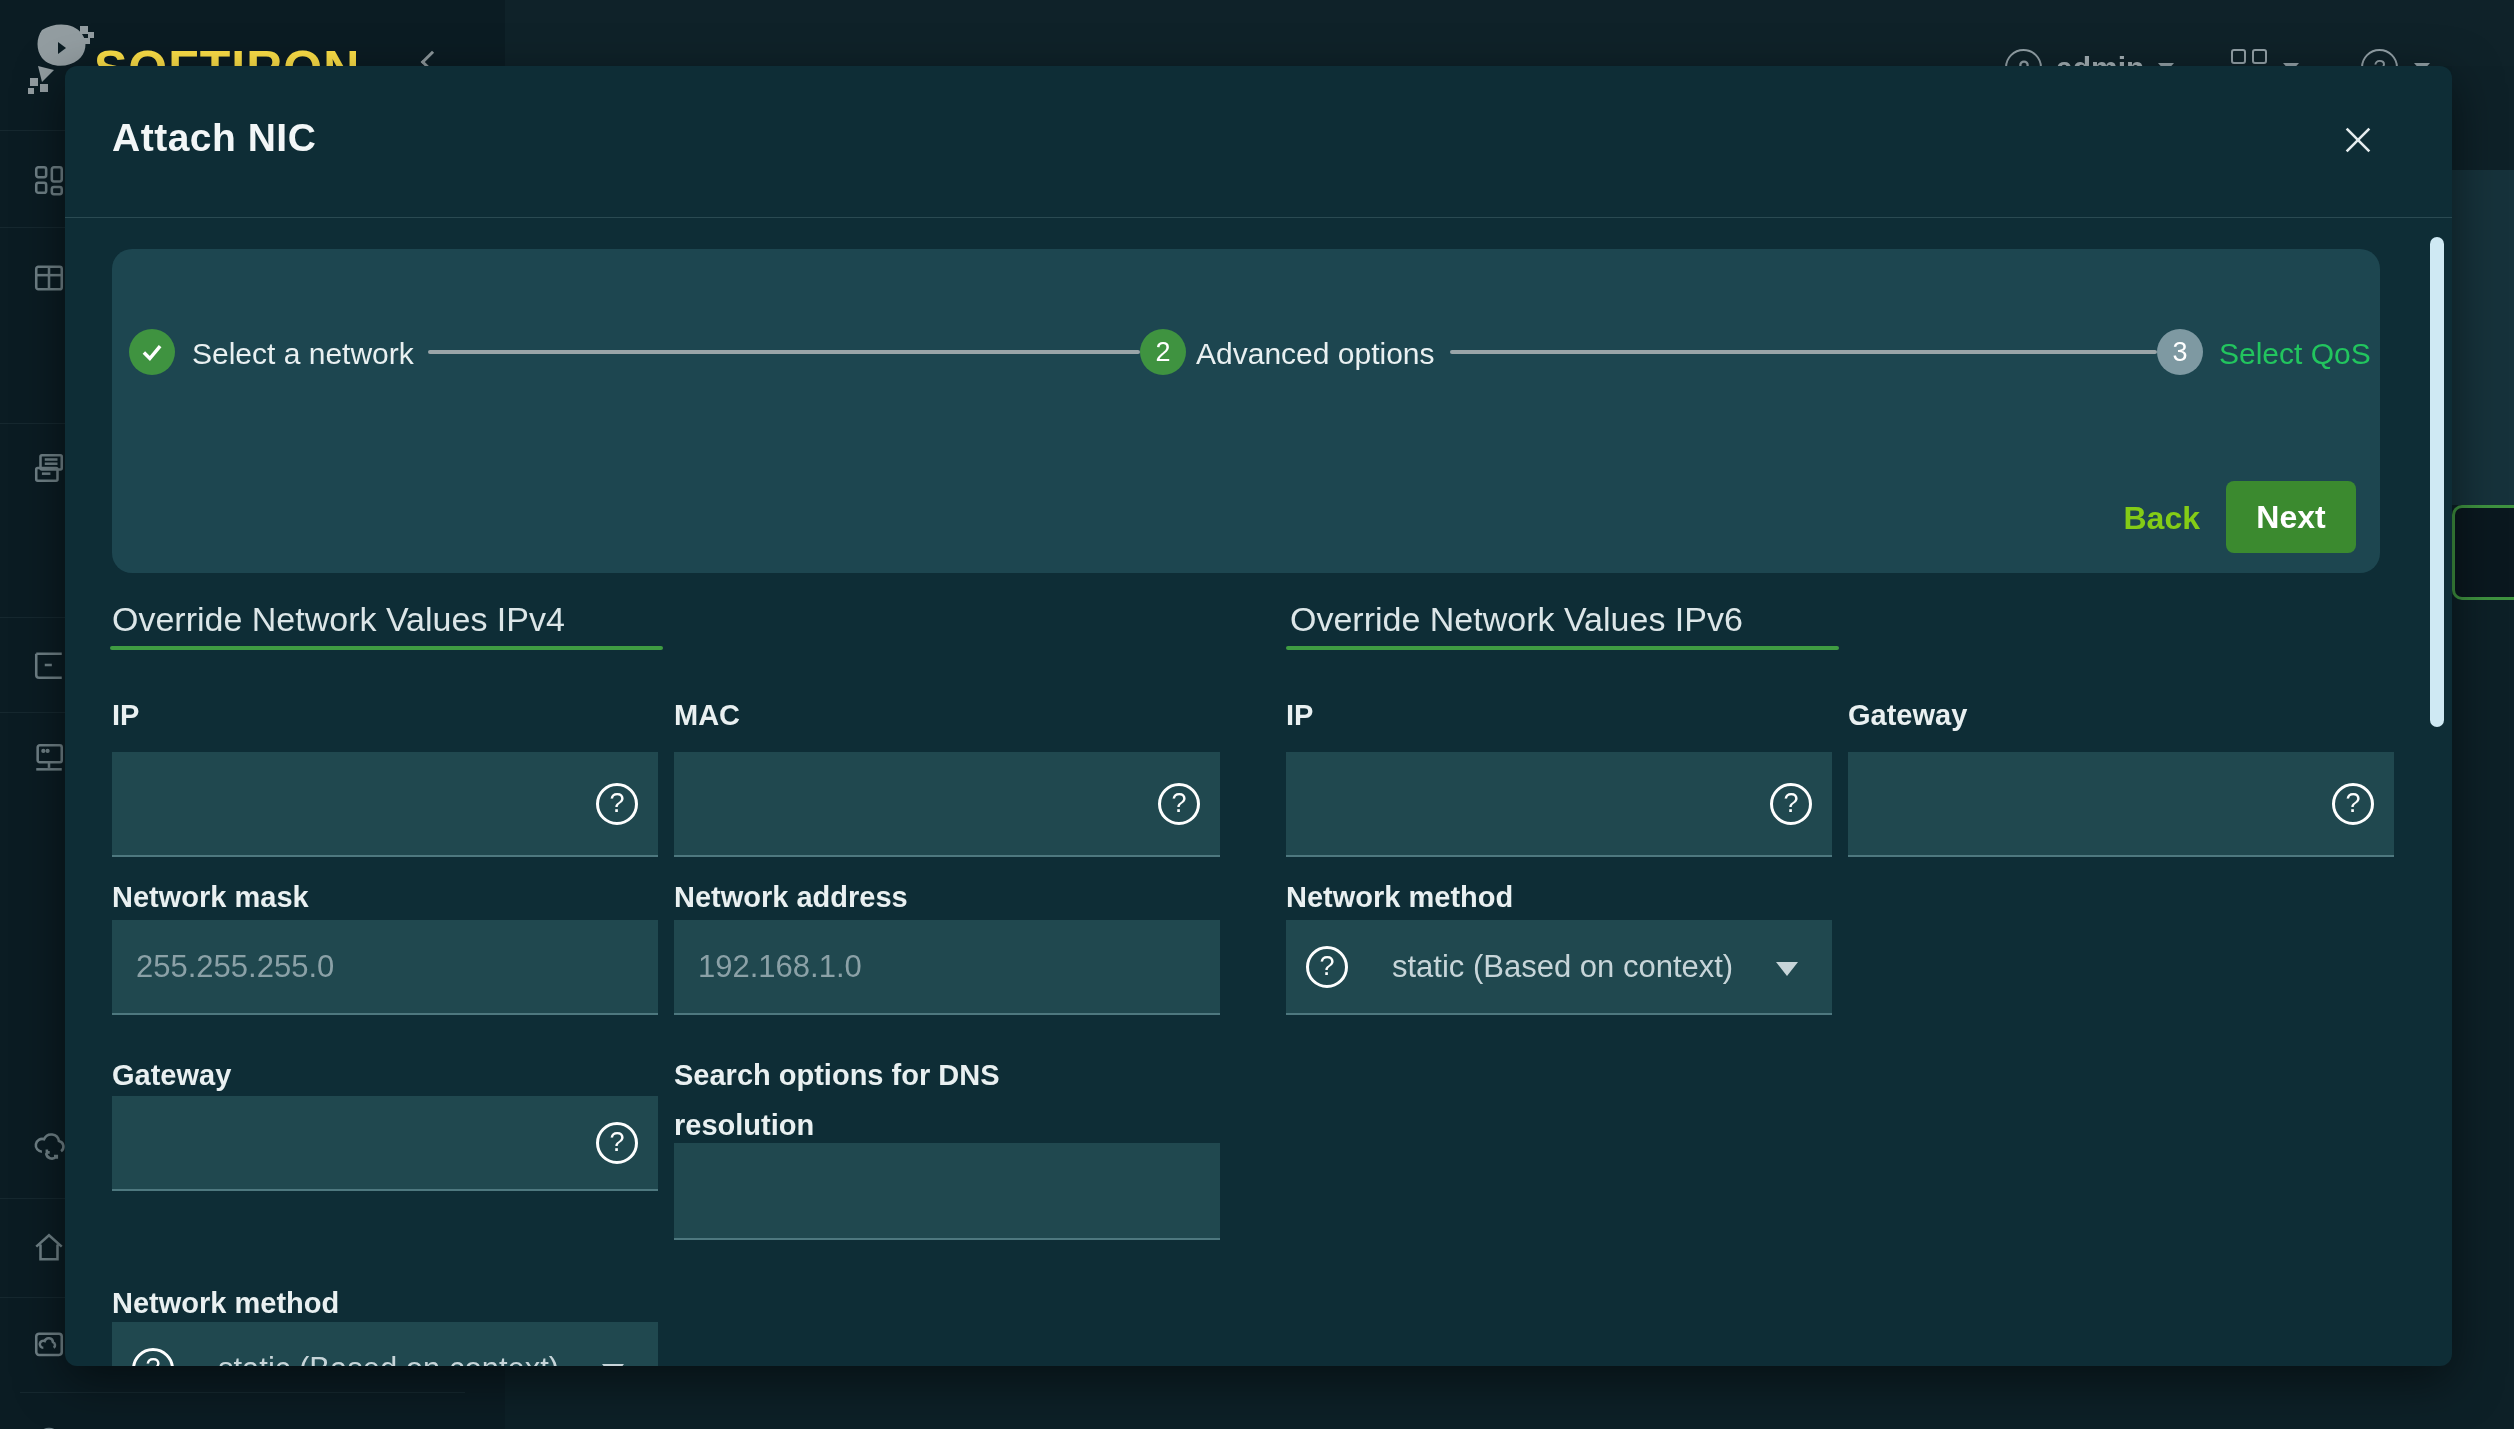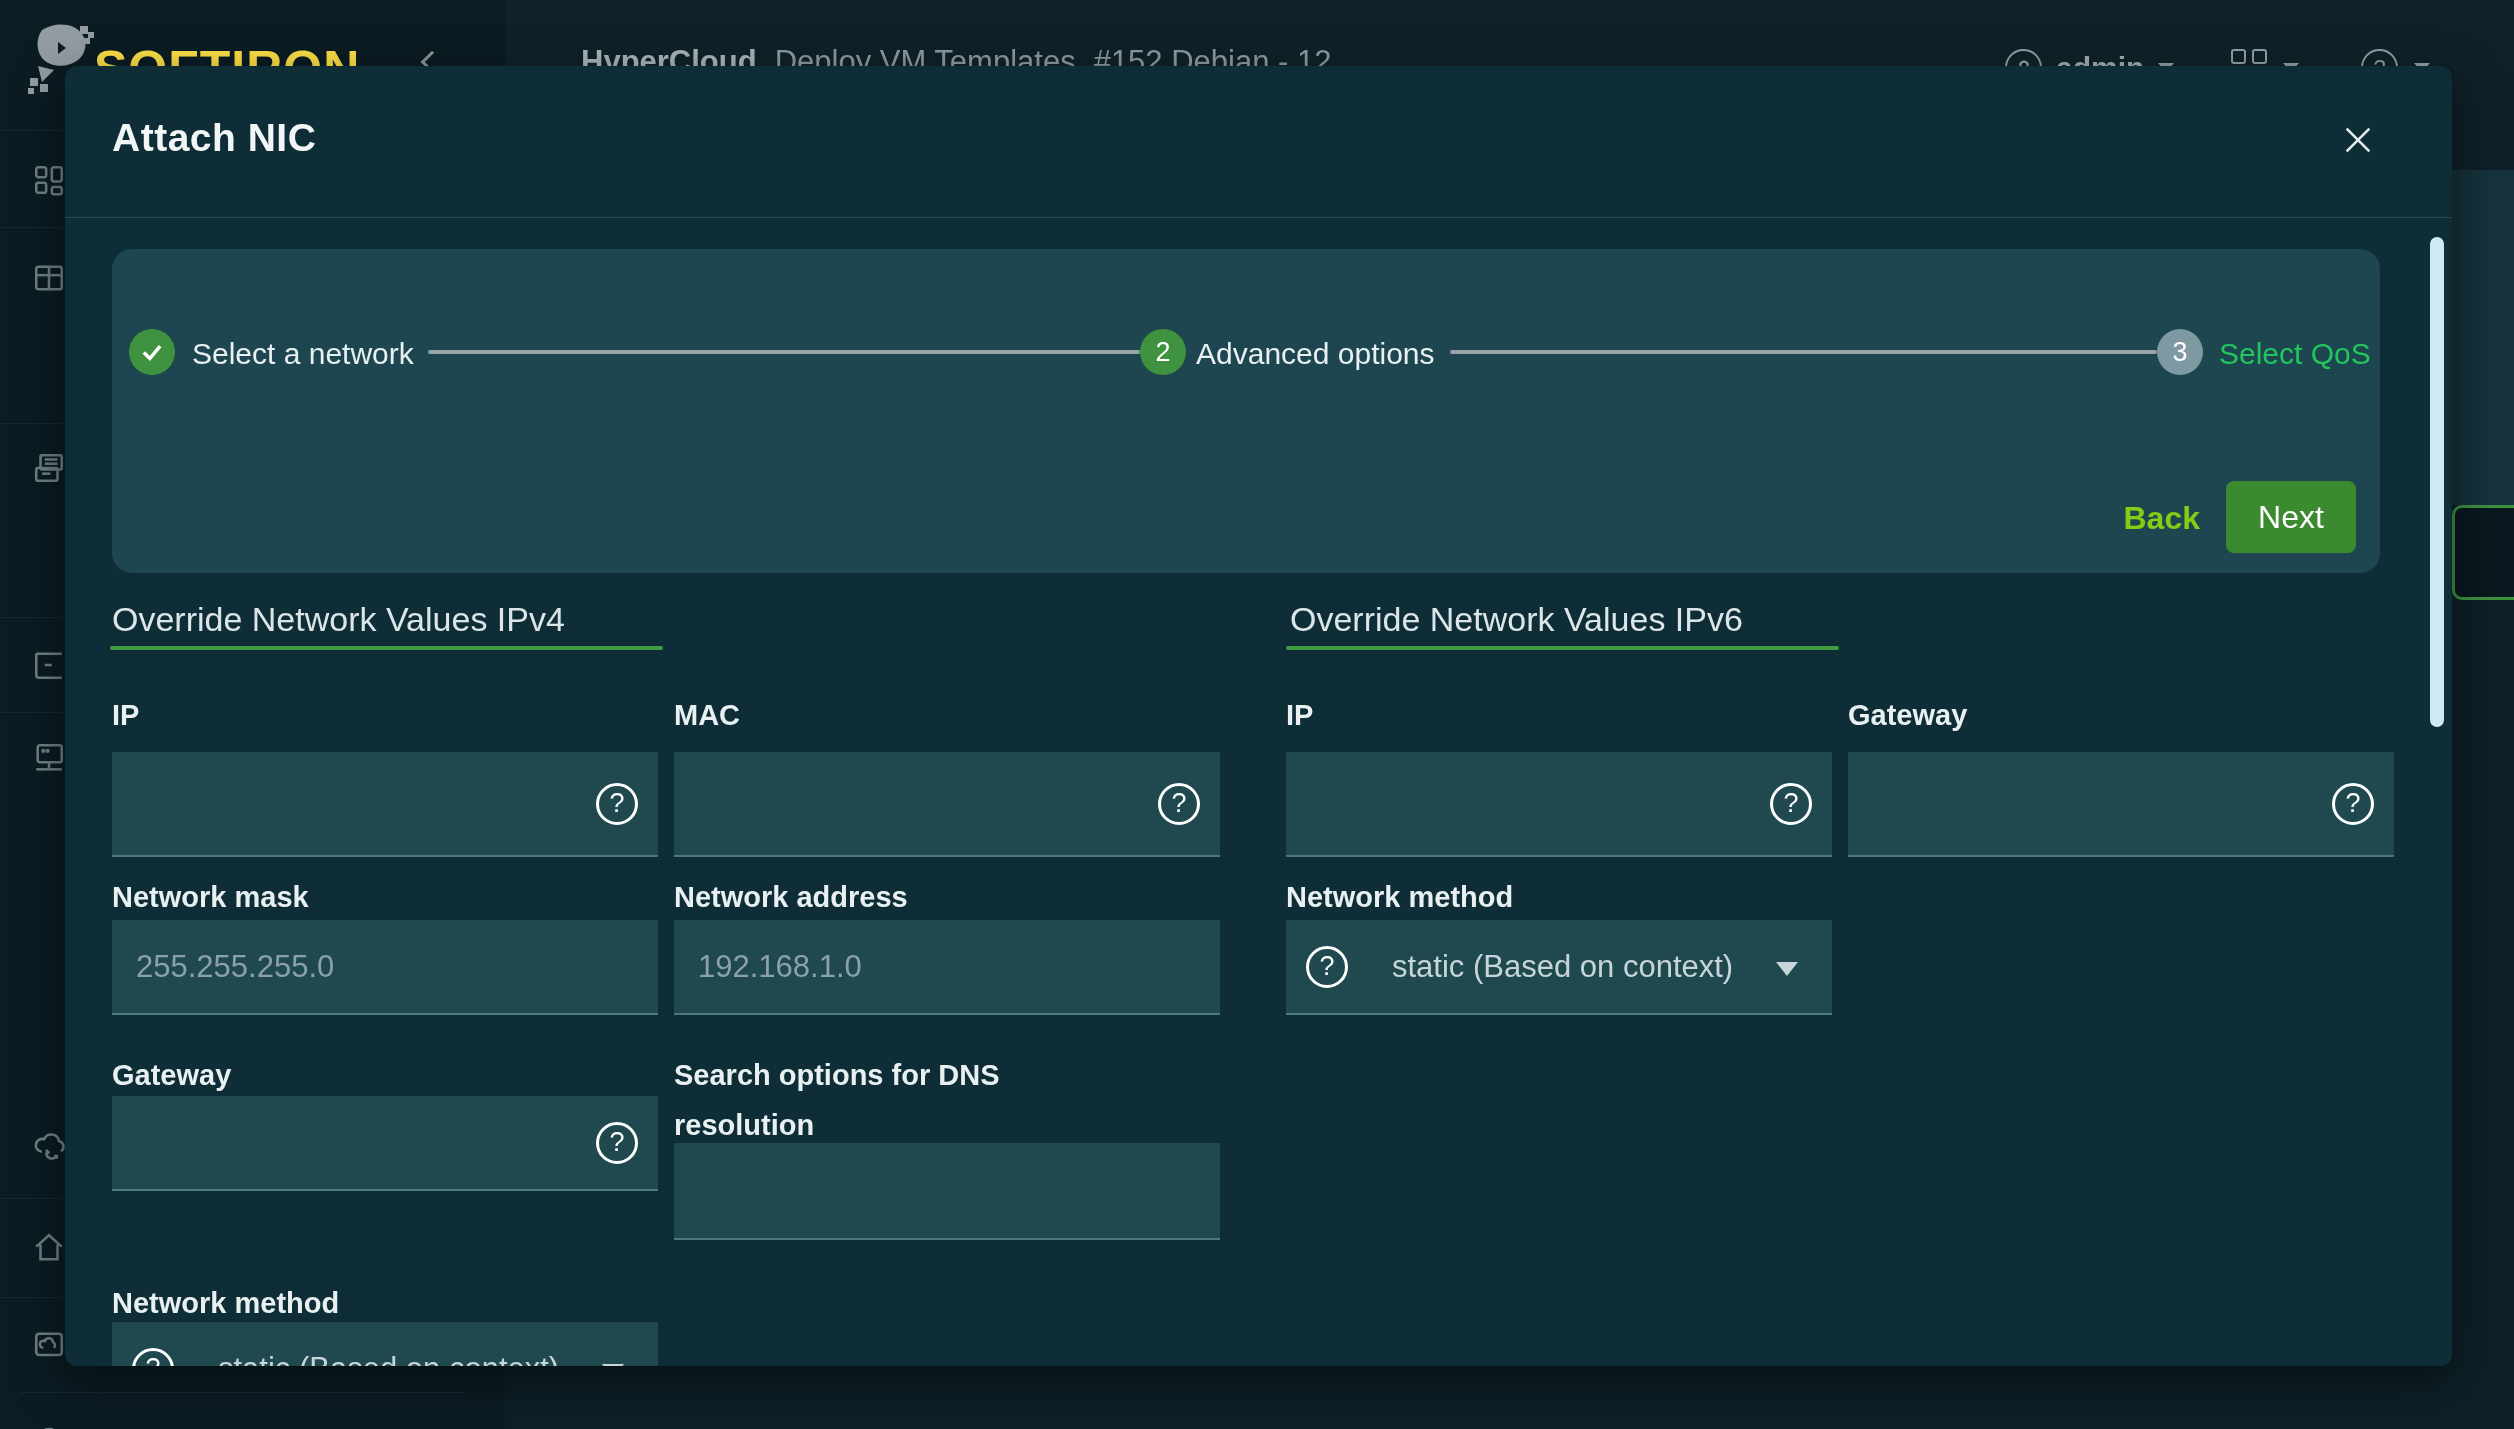--- a/index.html
+++ b/index.html
@@ -61,21 +61,21 @@
   .step-circle.green { background:#3f9340; }
   .step-circle.gray  { background:#7e99a2; }
   .step-label { position:absolute; top:88px; font-size:30px; color:#e9f0f1; white-space:nowrap; }
   .step-label.dim { color:#22c55e; }
   .step-line { position:absolute; top:101px; height:4px; background:#9aa5a8; border-radius:2px; }
   .back-btn { position:absolute; left:1960px; top:246px; width:128px; height:46px;
               background:none; border:none; color:#84cc16; font-size:32px; font-weight:700;
               text-align:right; font-family:"Liberation Sans",sans-serif; cursor:pointer; }
   .next-btn { position:absolute; left:2114px; top:232px; width:130px; height:72px;
               background:#3b8a2f; border:none; border-radius:8px; color:#fff; font-size:32px;
-              font-weight:400; font-family:"Liberation Sans",sans-serif; cursor:pointer; }
+              font-weight:700; font-family:"Liberation Sans",sans-serif; cursor:pointer; }
 
   
   .section-title { position:absolute; font-size:34px; color:#dce6e8; white-space:nowrap; }
   .section-underline { position:absolute; width:553px; height:4px; background:#3f9c42;
                        border-radius:2px; }
   .flabel { position:absolute; font-size:29px; font-weight:700; color:#e9f0f1; line-height:50px; }
   .fbox { position:absolute; width:546px; background:#20484f; border-bottom:2px solid #4e787f; }
   .finput { width:100%; height:100%; background:transparent; border:none; outline:none;
             color:#dfe9ea; font-size:31px; padding:0 88px 0 24px;
             font-family:"Liberation Sans",sans-serif; }
@@ -186,23 +186,20 @@
     </div>
     <div class="side-icon" style="top:1416px">
       <svg viewBox="0 0 24 24">
           <path d="M5 14 a7 7 0 0 1 14 0"></path>
         </svg>
     </div>
     <div class="bottom-sep"></div>
   </div>
 
   <div class="topbar abs">
-    <div class="crumbs">
-      <b>HyperCloud</b><span>Deploy VM Templates</span><span>#152 Debian - 12</span>
-    </div>
 
     <div class="tb-item" style="left:1500px; display:flex; gap:14px;">
       <span class="tb-circle">
         <svg width="22" height="22" viewBox="0 0 24 24" fill="none" stroke="#93a1a7" stroke-width="2.5">
             <circle cx="12" cy="9" r="4"></circle>
             <path d="M4 21 a8 8 0 0 1 16 0"></path>
           </svg>
       </span>
       <span class="tb-user-label">admin</span>
       <span class="tb-caret"></span>

